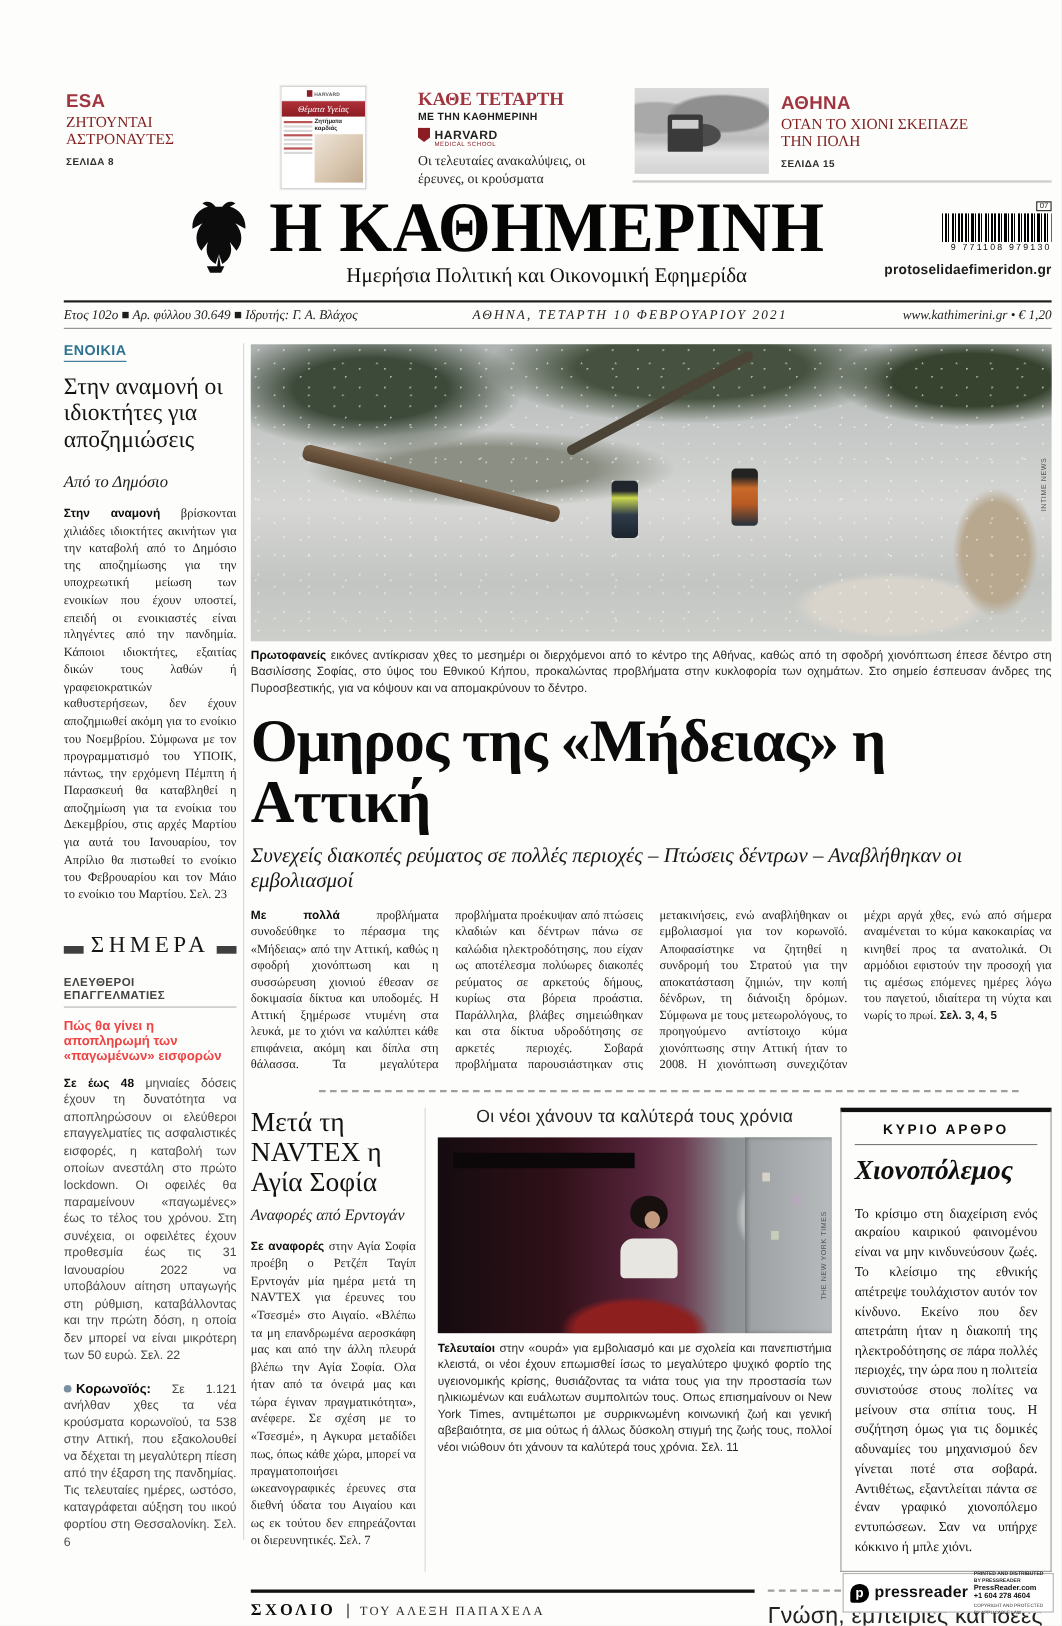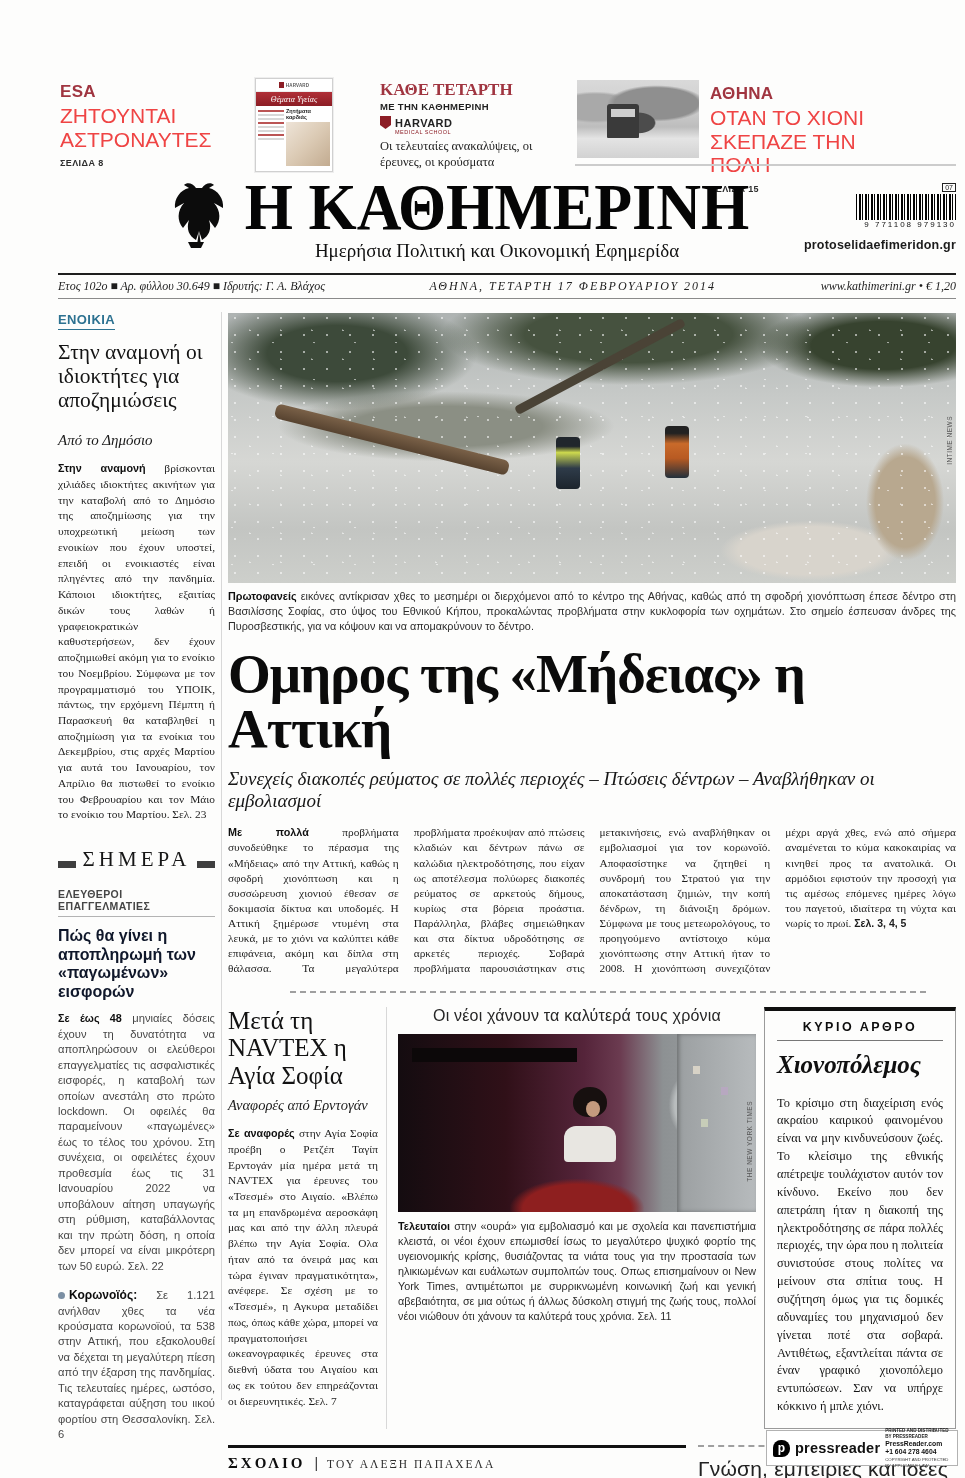--- a/index.html
+++ b/index.html
@@ -4,21 +4,21 @@
 <style>
   html,body{margin:0;padding:0;background:#e9e9e9;}
   .page{position:relative;width:965px;height:1478px;background:#fdfdfc;overflow:hidden;
         font-family:"Liberation Sans","DejaVu Sans",sans-serif;color:#1a1a1a;}
   .serif{font-family:"Liberation Serif","DejaVu Serif",serif;}
 
   
   .topbar{position:absolute;left:58px;top:78px;width:898px;height:94px;}
   .promo1{position:absolute;left:2px;top:4px;width:178px;}
   .kicker-red{font-weight:700;font-size:17px;color:#a03540;letter-spacing:.3px;}
-  .promo-title{font-family:Liberation Sans, sans-serif;font-size:21px;line-height:1.12;color:#ef4444;margin-top:2px;}
+  .promo-title{font-family:Liberation Serif, serif;font-size:14px;line-height:1.12;color:#7f1d1d;margin-top:2px;}
   .promo-page{font-weight:700;font-size:9px;color:#2e2e2e;margin-top:7px;letter-spacing:.4px;}
   .vrule{position:absolute;left:207px;top:2px;height:80px;border-left:1px solid #c9c9c9;}
   .mini-cover{position:absolute;left:197px;top:0;width:76px;height:92px;background:#fff;border:1px solid #d0d0d0;
               box-shadow:0 0 0 1px #eee;font-size:5px;overflow:hidden;}
   .mini-brandbar{height:12px;background:#fff;border-bottom:1px solid #eee;display:flex;align-items:center;justify-content:center;gap:2px;}
   .mini-brandbar span{font-size:4.5px;font-weight:700;color:#5a5a5a;letter-spacing:.2px;}
   .mini-shield{width:5px;height:6px;background:#8c1d25;}
   .mini-banner{height:14px;background:linear-gradient(180deg,#b03038,#8c1d25);color:#fff;display:flex;align-items:center;justify-content:center;
                font-family:"Liberation Serif",serif;font-style:italic;font-size:8px;}
   .mini-body{padding:2px;display:flex;gap:2px;}
@@ -77,21 +77,21 @@
      border-bottom:1.5px solid #2d7291;padding-bottom:2px;}
   .rents-headline{font-family:"Liberation Serif",serif;font-size:21.5px;line-height:1.12;color:#141414;margin-top:10px;}
   .rents-subhead{font-family:"Liberation Serif",serif;font-style:italic;font-size:15px;color:#1b1b1b;margin-top:20px;}
   .serif-body{font-family:"Liberation Serif",serif;font-size:11.4px;line-height:1.38;color:#1d1d1d;text-align:justify;margin-top:12px;}
   .lead-b{font-family:"Liberation Sans",sans-serif;font-weight:700;font-size:10.8px;color:#0f0f0f;}
   .today{display:flex;align-items:flex-end;justify-content:center;gap:7px;margin:24px 0 16px;}
   .today-bar{width:32px;height:7px;background:#3f3f3f;margin-bottom:4px;}
   .today-label{font-family:"Liberation Serif",serif;font-size:21px;letter-spacing:4px;color:#161616;}
   .tag-gray{display:block;font-weight:700;font-size:10.5px;color:#454545;letter-spacing:.4px;
      border-bottom:1px solid #b3b3b3;padding-bottom:4px;margin-bottom:10px;}
-  .free-headline{font-weight:700;font-size:16px;line-height:1.16;color:#0f172a;}
+  .free-headline{font-weight:700;font-size:12px;line-height:1.16;color:#ef4444;}
   .sans-body{font-size:11.2px;line-height:1.38;color:#474747;text-align:justify;margin-top:10px;}
   .brief{margin-top:13px;font-size:11.2px;line-height:1.38;color:#474747;text-align:justify;}
   .dot{display:inline-block;width:7px;height:7px;border-radius:50%;background:#7b8fa3;margin-right:4px;}
   .brief b{font-size:12px;color:#0c0c0c;}
 
   
   .main{position:absolute;left:228px;top:313px;width:728px;}
   .lead-photo{position:relative;height:270px;overflow:hidden;
      background:
        radial-gradient(ellipse 60px 90px at 93% 70%, #b8a88f 50%, transparent 65%),
@@ -241,21 +241,21 @@
     <div class="bcwrap">
       <span class="bc07">07</span>
       <div class="bcbars"></div>
       <div class="bcnum">9 771108 979130</div>
       <div class="bcsite">protoselidaefimeridon.gr</div>
     </div>
   </div>
 
   <div class="dateline">
     <span>Ετος 102ο ■ Αρ. φύλλου 30.649 ■ Ιδρυτής: Γ. Α. Βλάχος</span>
-    <span class="center">ΑΘΗΝΑ, ΤΕΤΑΡΤΗ 17 ΦΕΒΡΟΥΑΡΙΟΥ 2014</span>
+    <span class="center">ΑΘΗΝΑ, ΤΕΤΑΡΤΗ 10 ΦΕΒΡΟΥΑΡΙΟΥ 2021</span>
     <span>www.kathimerini.gr • € 1,20</span>
   </div>
 
   <div class="leftcol">
     <div>
       <span class="tag-blue">ΕΝΟΙΚΙΑ</span>
       <div class="rents-headline">Στην αναμονή οι ιδιοκτήτες για αποζημιώσεις</div>
       <div class="rents-subhead">Από το Δημόσιο</div>
       <div class="serif-body"><span class="lead-b">Στην αναμονή</span><span> βρίσκονται χιλιάδες ιδιοκτήτες ακινήτων για την καταβολή από το Δημόσιο της αποζημίωσης για την υποχρεωτική μείωση των ενοικίων που έχουν υποστεί, επειδή οι ενοικιαστές είναι πληγέντες από την πανδημία. Κάποιοι ιδιοκτήτες, εξαιτίας δικών τους λαθών ή γραφειοκρατικών καθυστερήσεων, δεν έχουν αποζημιωθεί ακόμη για το ενοίκιο του Νοεμβρίου. Σύμφωνα με τον προγραμματισμό του ΥΠΟΙΚ, πάντως, την ερχόμενη Πέμπτη ή Παρασκευή θα καταβληθεί η αποζημίωση για τα ενοίκια του Δεκεμβρίου, στις αρχές Μαρτίου για αυτά του Ιανουαρίου, τον Απρίλιο θα πιστωθεί το ενοίκιο του Φεβρουαρίου και τον Μάιο το ενοίκιο του Μαρτίου. Σελ. 23</span></div>
     </div>

